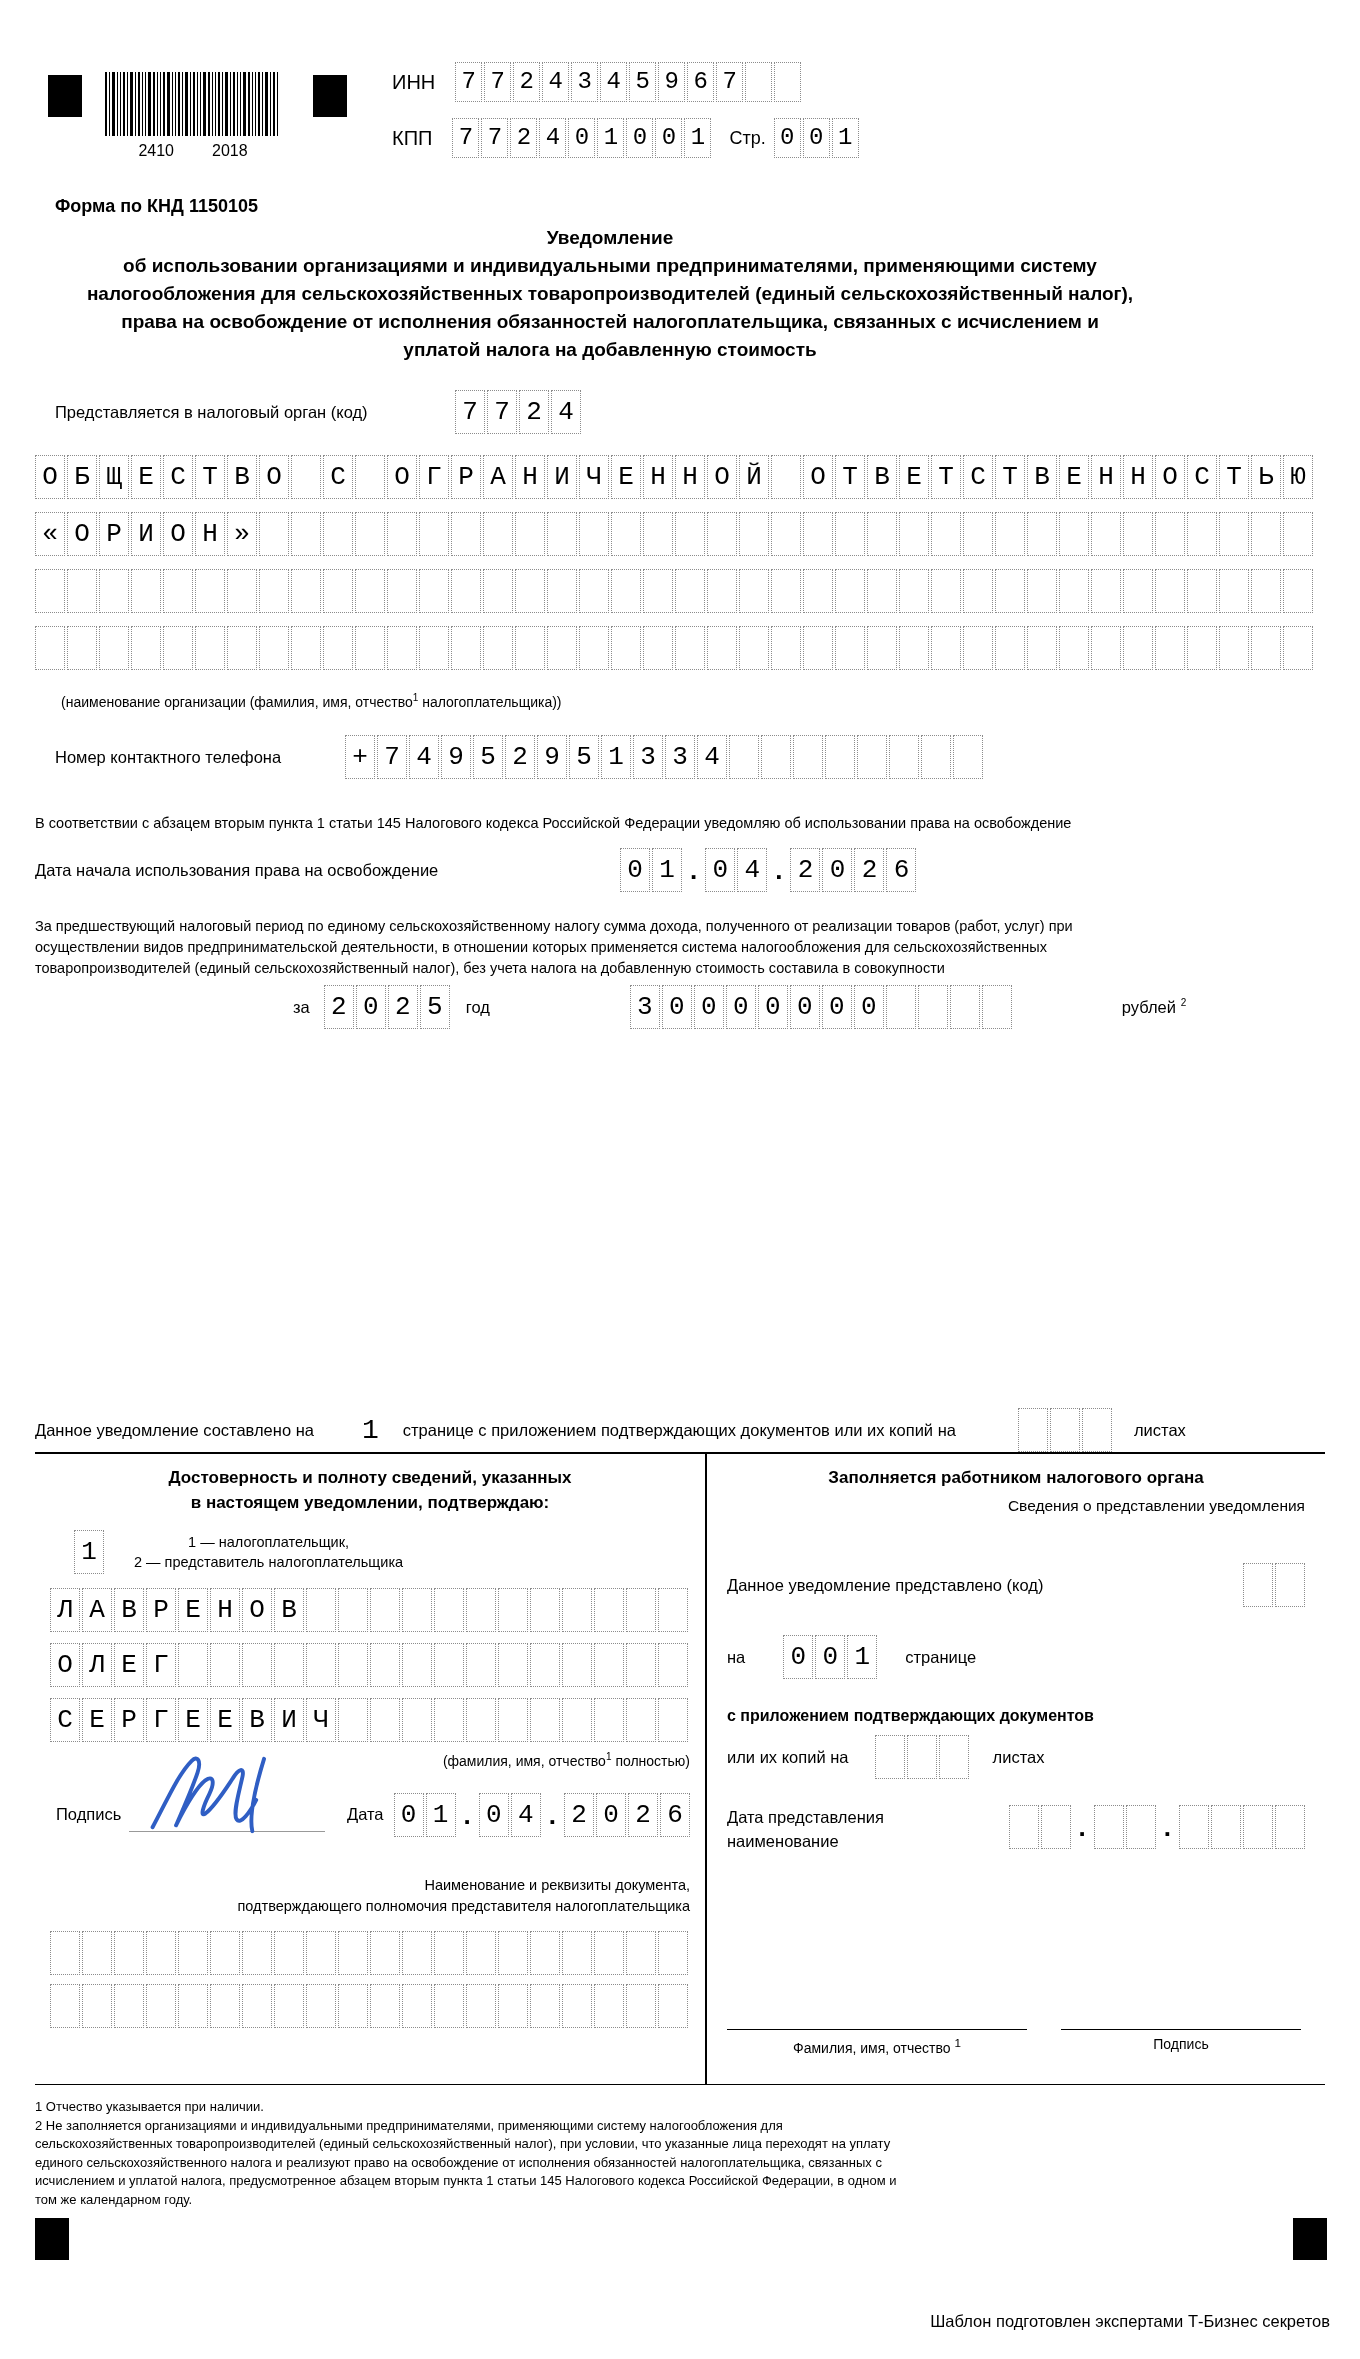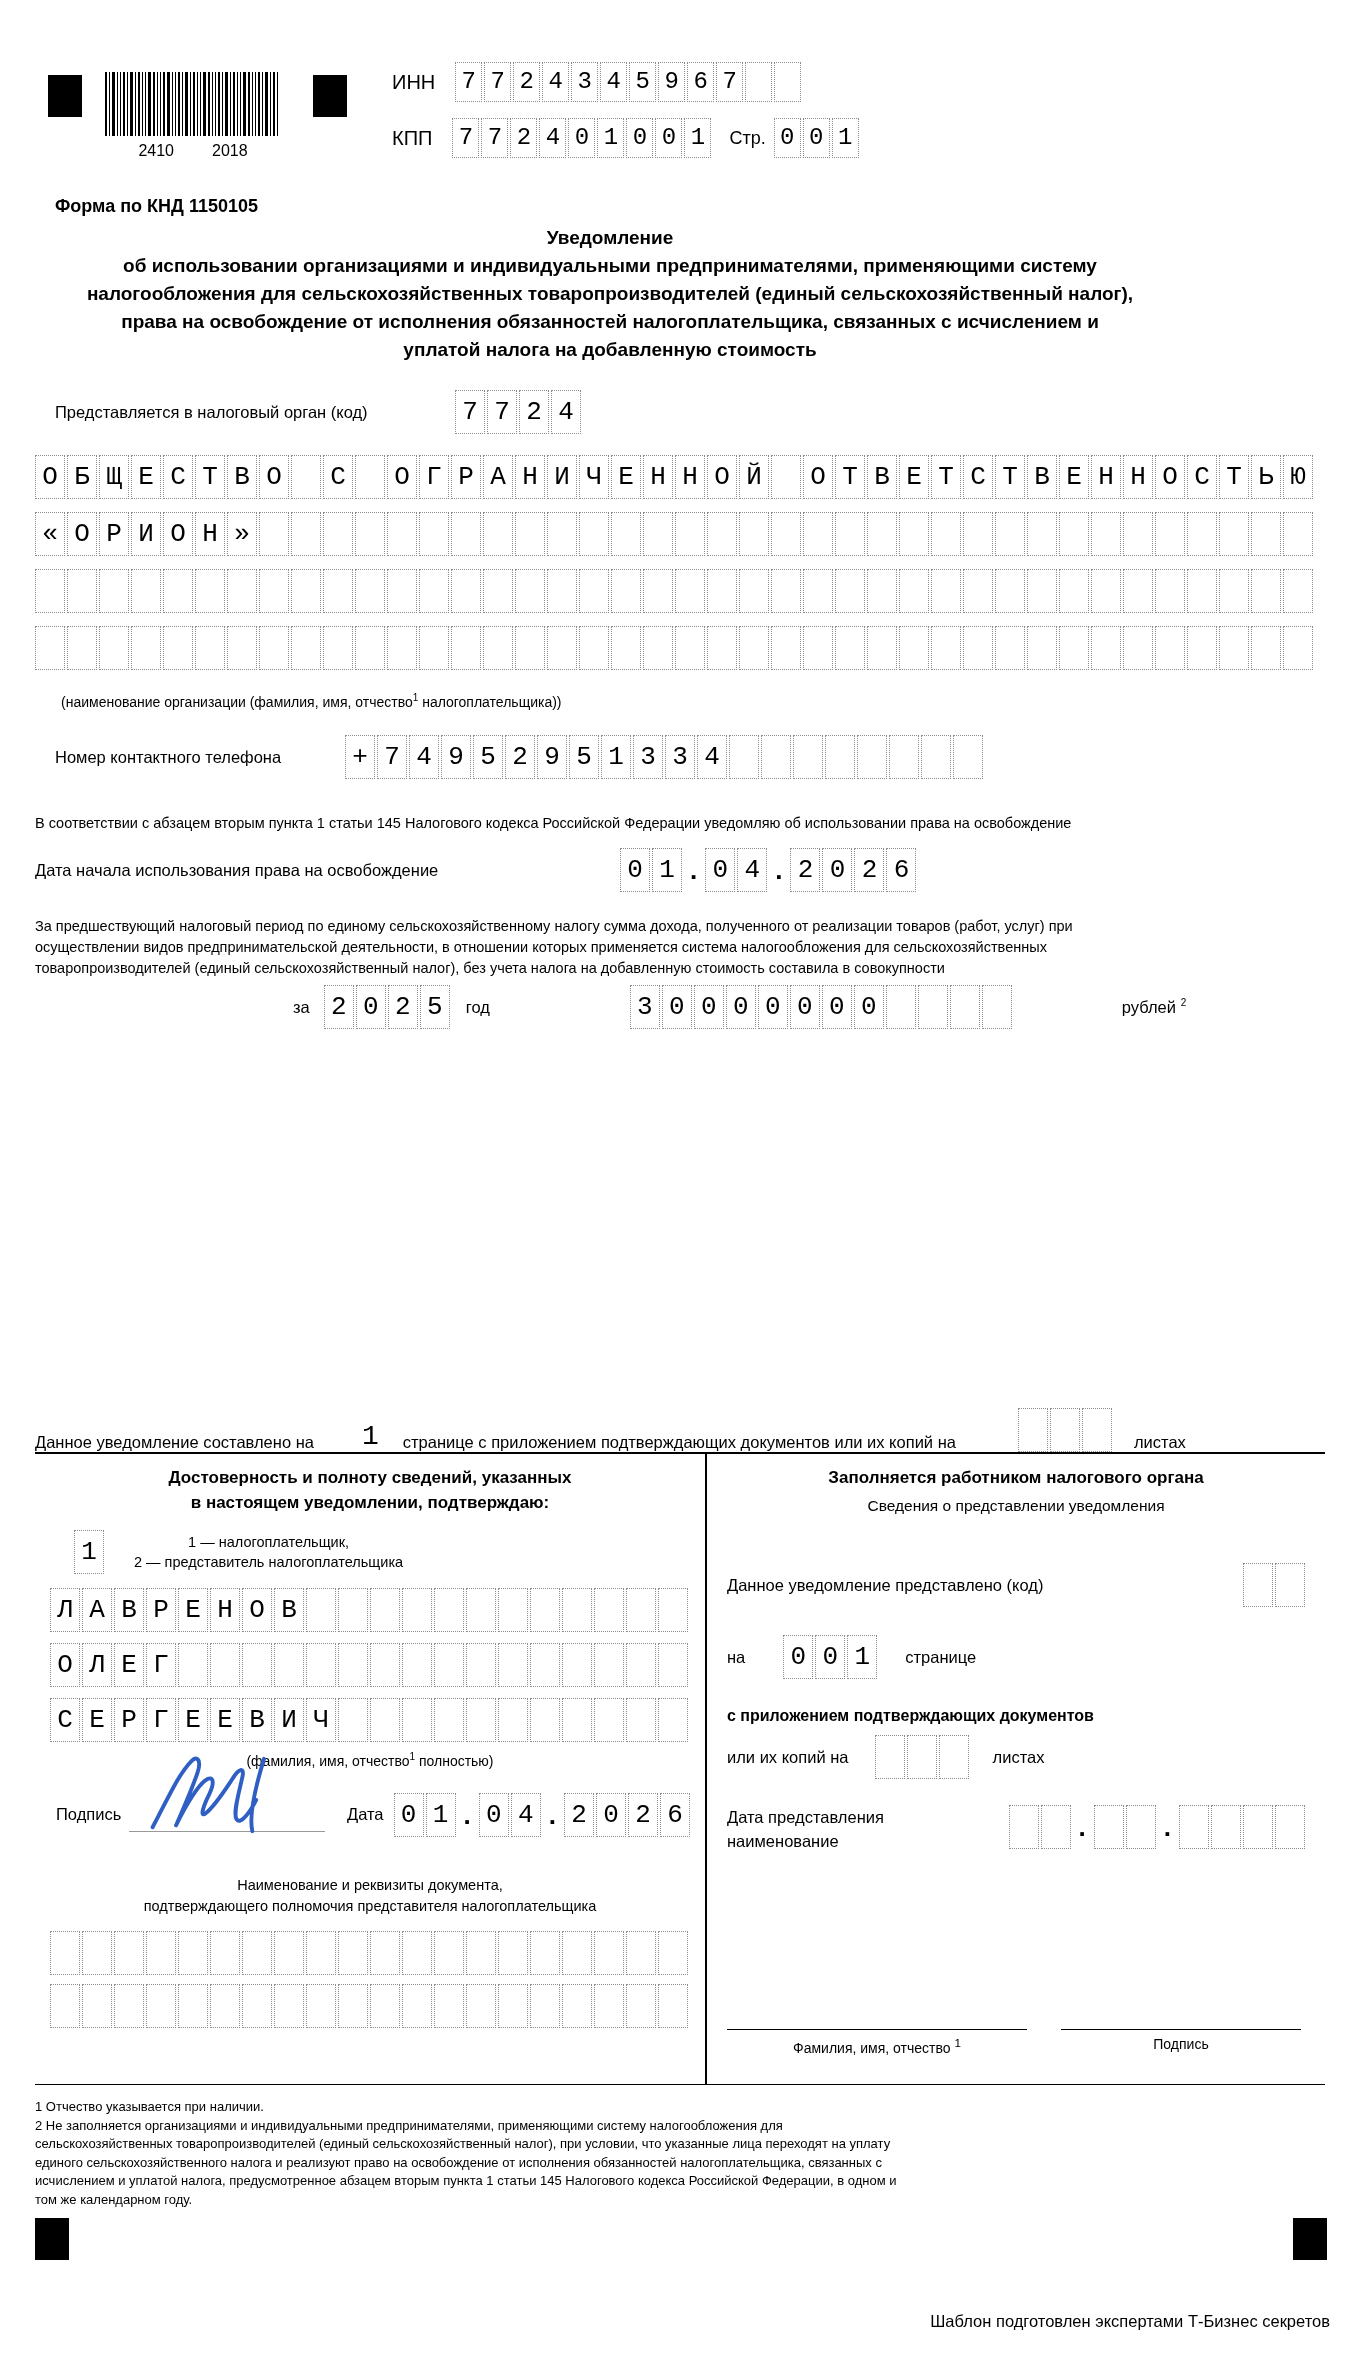--- a/index.html
+++ b/index.html
@@ -41,21 +41,21 @@
   .statement { position:absolute; left:35px; top:815px; font-size:14.5px; }
   .paragraph { position:absolute; left:35px; top:916px; width:1125px; font-size:14.5px; line-height:21px; }
 
   
   .columns { position:absolute; left:35px; top:1452px; width:1290px; height:633px;
              border-top:2px solid #000; border-bottom:1px solid #000;
              display:grid; grid-template-columns:672px 1fr; }
   .col-left { border-right:2px solid #000; padding:0 15px; }
   .col-right { padding:0 20px; display:flex; flex-direction:column; }
   .colhead { text-align:center; font-weight:bold; font-size:17px; line-height:25px; }
-  .centered { text-align:center; }
+  .centered { text-align:right; }
   .legend { font-size:14.5px; line-height:20px; }
   .inline-row { display:flex; align-items:center; }
 
   .sigline { position:relative; width:205px; height:34px; border-bottom:1.5px solid #999; margin:0 8px; }
   .sigline svg { position:absolute; left:8px; bottom:-8px; }
 
   .uline { border-top:1.5px solid #000; padding-top:6px; text-align:center; font-size:14px; }
 
   .footnotes { position:absolute; left:35px; top:2098px; width:880px; font-size:13px; line-height:18.5px; }
   .footnotes p { margin:0; }
@@ -432,21 +432,21 @@
         <span class="cell">0</span>
         <span class="cell">0</span>
         <span class="cell"></span>
         <span class="cell"></span>
         <span class="cell"></span>
         <span class="cell"></span>
       </span>
     <span class="lab" style="margin-left:110px;"><span>рублей</span>&nbsp;<sup class="fnote">2</sup></span>
   </div>
 
-  <div class="row" style="left:35px;top:1408px;align-items:flex-end;">
+  <div class="row" style="left:35px;top:1408px;">
     <span class="lab">Данное уведомление составлено на</span>
     <span style="margin-left:48px;font-family:'Liberation Mono',monospace;font-size:28px;">1</span>
     <span class="lab" style="margin-left:24px;">странице с приложением подтверждающих документов или их копий на</span>
     <span class="cells" style="margin-left:62px;">
         <span class="cell"></span>
         <span class="cell"></span>
         <span class="cell"></span>
       </span>
     <span class="lab" style="margin-left:22px;">листах</span>
   </div>

